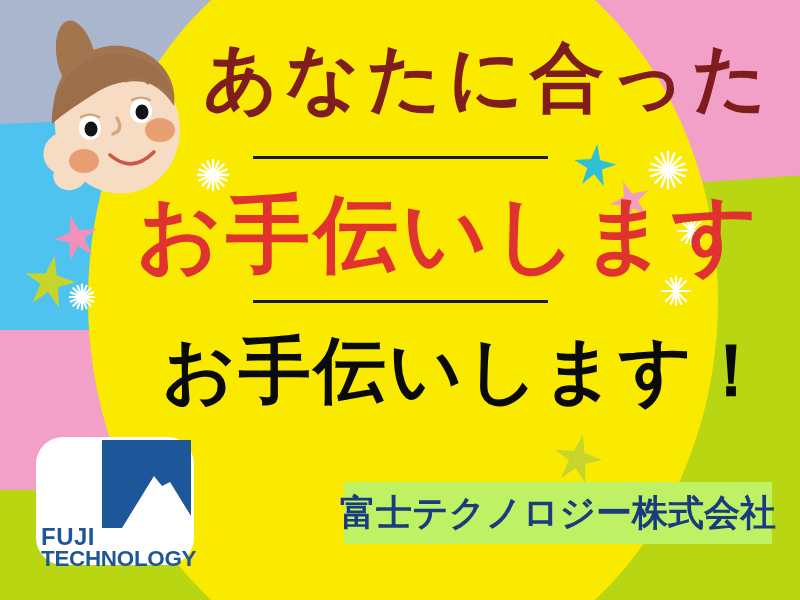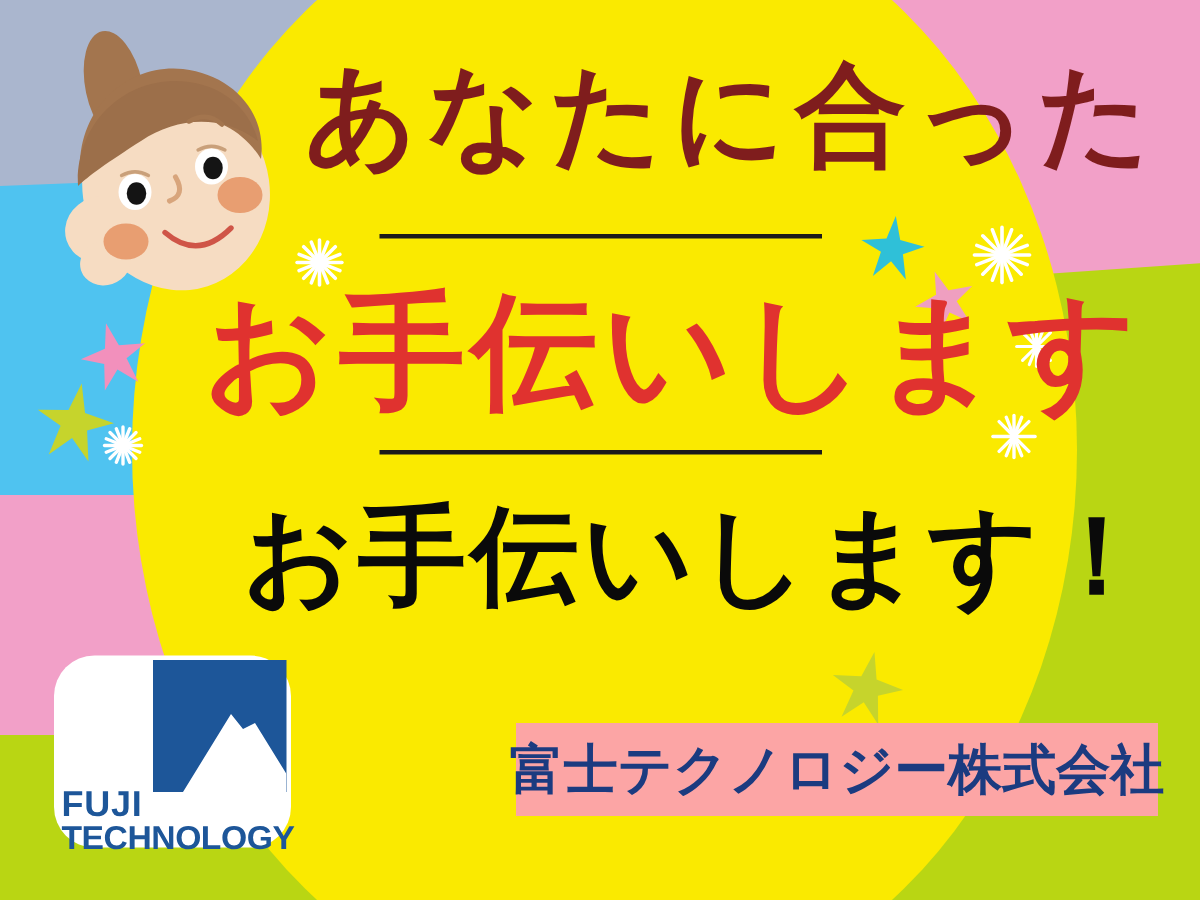--- a/index.html
+++ b/index.html
@@ -206,21 +206,21 @@
     transform-origin: left center;
   }
 
   
   .company-plate {
     position: absolute;
     left: 344px;
     top: 482px;
     width: 428px;
     height: 62px;
-    background: #fca5a5;
+    background: #bef264;
     display: flex;
     align-items: center;
     justify-content: center;
   }
   .company-name {
     font-family: "DejaVu Sans", "Liberation Sans", sans-serif;
     font-weight: bold;
     font-size: 36px;
     letter-spacing: 0px;
     color: #1b3b80;

